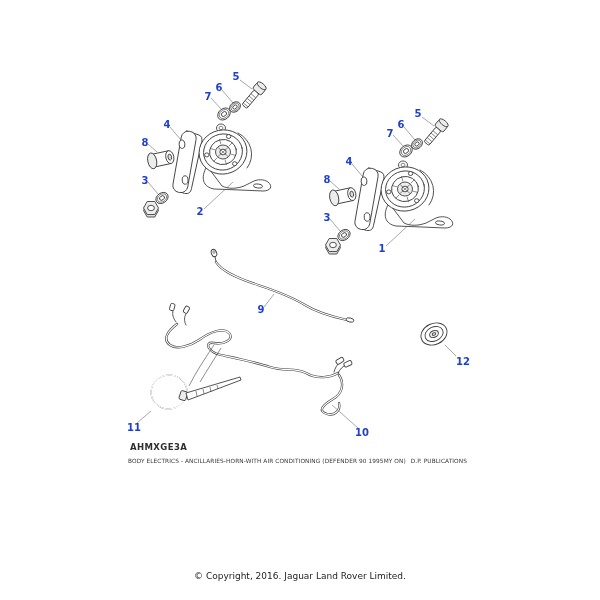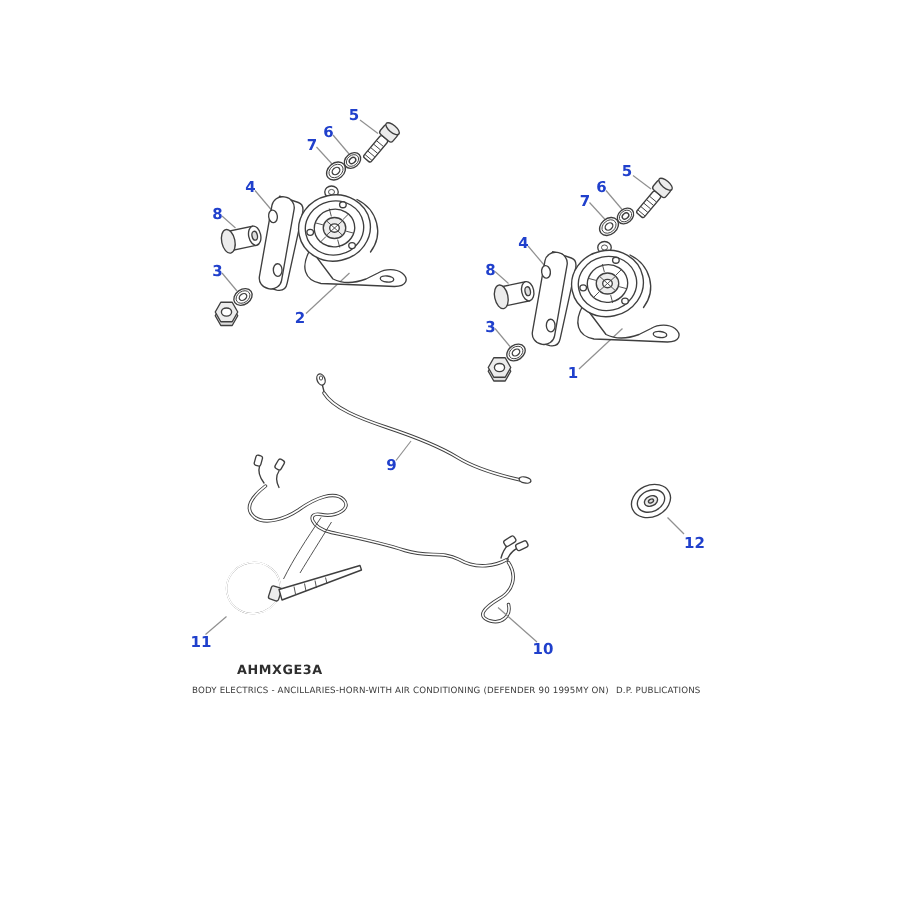--- a/index.html
+++ b/index.html
@@ -11,21 +11,21 @@
   .fw{fill:#ffffff;stroke:var(--line);stroke-width:.9;stroke-linejoin:round;}
   .fg{fill:#ececec;stroke:var(--line);stroke-width:.9;stroke-linejoin:round;}
   .fd{fill:#dedede;stroke:var(--line);stroke-width:.9;stroke-linejoin:round;}
   .thin{fill:none;stroke:var(--line);stroke-width:.6;}
   .wireO{fill:none;stroke:var(--line);stroke-width:2.3;stroke-linecap:round;}
   .wireI{fill:none;stroke:#ffffff;stroke-width:1.1;stroke-linecap:round;}
   .leader{stroke:var(--leader);stroke-width:.8;fill:none;}
   .callout{font:bold 10px "DejaVu Sans",sans-serif;fill:var(--callout);text-anchor:middle;cursor:pointer;}
   
   .code{position:absolute;left:130px;top:442px;font-size:8.5px;font-weight:600;
-        letter-spacing:.4px;color:#2e2e2e;margin-left:28px;}
+        letter-spacing:.4px;color:#2e2e2e;}
   .desc{position:absolute;left:128px;top:458px;font-size:5.8px;color:#3a3a3a;letter-spacing:.1px;}
   .pub{position:absolute;right:133px;top:458px;font-size:5.8px;color:#3a3a3a;letter-spacing:.1px;}
   .copy{position:absolute;left:0;top:571px;width:100%;text-align:center;
         font-size:9px;color:#222;}
 </style>
 </head>
 <body>
 
 <div class="page">
 
@@ -197,13 +197,14 @@
 
     <text class="callout" x="261" y="313">9</text>
     <text class="callout" x="362" y="436">10</text>
     <text class="callout" x="134" y="431">11</text>
     <text class="callout" x="463" y="365">12</text>
   </svg>
 
   <div class="code">AHMXGE3A</div>
   <div class="desc">BODY ELECTRICS - ANCILLARIES-HORN-WITH AIR CONDITIONING (DEFENDER 90 1995MY ON)</div>
   <div class="pub">D.P. PUBLICATIONS</div>
+  <div class="copy">© Copyright, 2016. Jaguar Land Rover Limited.</div>
 </div>
 
 </body></html>

